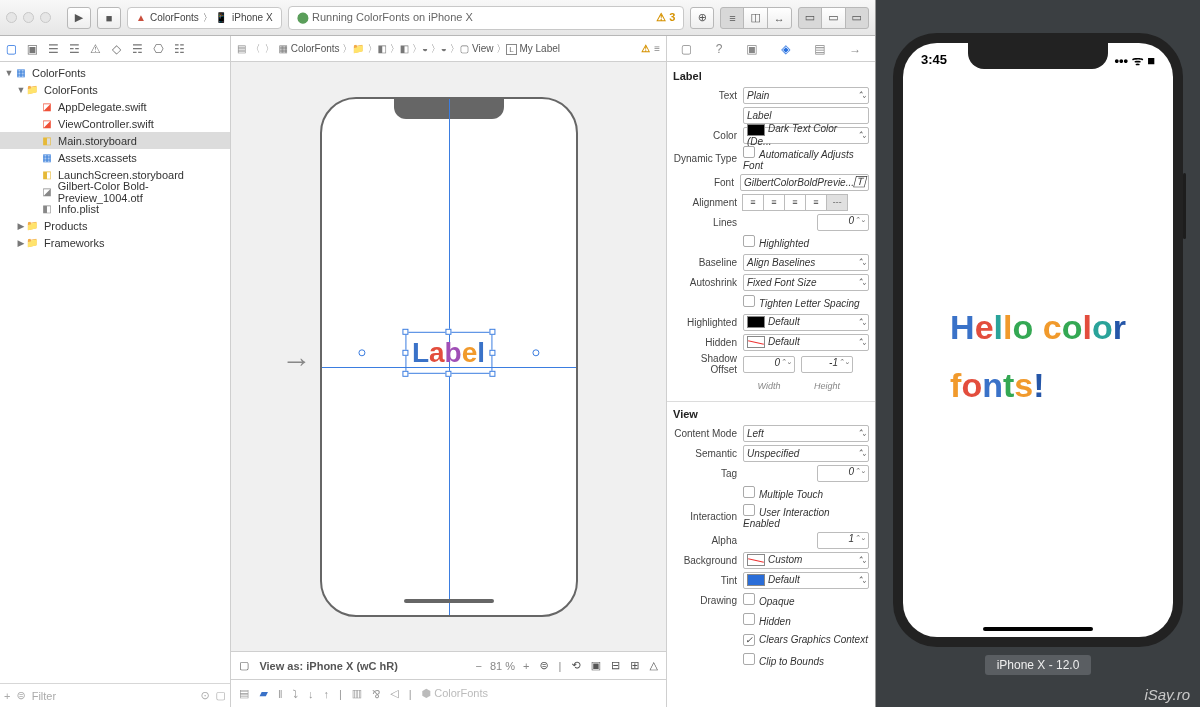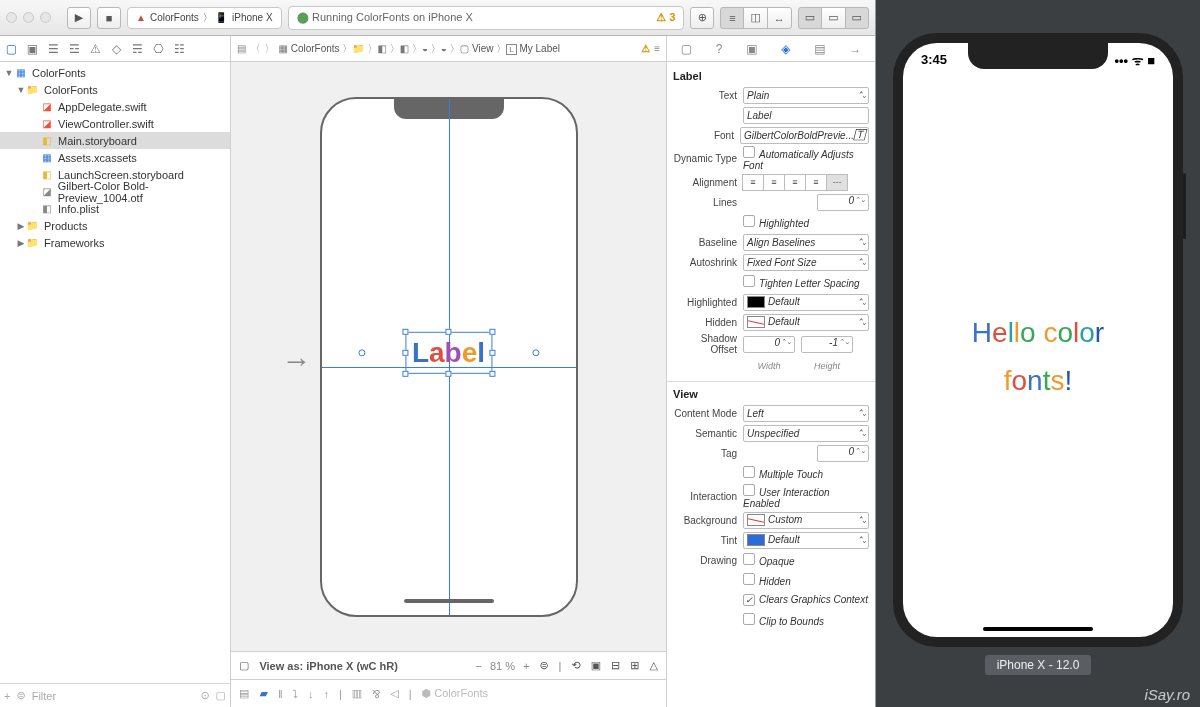--- a/index.html
+++ b/index.html
@@ -75,21 +75,21 @@
 .subpair { display: flex; gap: 6px; align-items: center; }
 .sublabel { font-size: 9px; color: #888; text-align: center; }
 hr.div { border: none; border-top: 1px solid #dcdcdc; margin: 6px -6px; }
 .simarea { flex: 1; display: flex; flex-direction: column; align-items: center; justify-content: center; padding: 10px; position: relative; }
 .simframe { width: 290px; height: 614px; background: #222; border-radius: 44px; padding: 10px; position: relative; }
 .simbtn { position: absolute; right: -3px; top: 140px; width: 3px; height: 66px; background: #1d1d1d; border-radius: 2px; }
 .simscreen { width: 100%; height: 100%; background: #fff; border-radius: 34px; position: relative; overflow: hidden; display: flex; flex-direction: column; }
 .simnotch { position: absolute; top: 0; left: 50%; transform: translateX(-50%); width: 140px; height: 26px; background: #222; border-radius: 0 0 16px 16px; z-index: 2; }
 .simstatus { height: 34px; display: flex; justify-content: space-between; align-items: center; padding: 0 18px; font-size: 13px; font-weight: 600; color: #000; }
 .simcontent { flex: 1; display: flex; align-items: center; justify-content: center; }
-.simtext { font-size: 28px; font-weight: normal; text-align: center; line-height: 1.7; }
+.simtext { font-size: 34px; font-weight: bold; text-align: left; line-height: 1.7; }
 .simhome { position: absolute; bottom: 6px; left: 50%; transform: translateX(-50%); width: 110px; height: 4px; background: #000; border-radius: 3px; }
 .simlabel { margin-top: 8px; background: #5a5e62; color: #eee; font-size: 12px; padding: 3px 12px; border-radius: 3px; }
 .credit { position: absolute; bottom: 4px; right: 10px; color: #c9c9c9; font-size: 15px; font-style: italic; }
 .c-blue{color:#3a72c8}.c-red{color:#e34d3d}.c-orange{color:#f19a2c}.c-green{color:#34a853}.c-purple{color:#a04fb6}.c-darkblue{color:#2556a8}.c-teal{color:#2aa39a}
 </style>
 </head>
 <body>
 
 <div class="xcode">
   <div class="toolbar">
@@ -279,31 +279,39 @@
           </div>
         <div class="irow">
             <div class="ilabel"></div>
             <div class="ifield">
               <div class="txt-box">
                 <span>Label</span>
               </div>
             </div>
           </div>
         <div class="irow">
+            <div class="ilabel">Color</div>
+            <div class="ifield">
+              <div class="sel-box">
+                <span><span class="swatch" style="background:#000"></span><span>Dark Text Color (De...</span></span>
+              </div>
+            </div>
+          </div>
+        <div class="irow">
+            <div class="ilabel">Dynamic Type</div>
+            <div class="ifield"><span class="chk"></span><span>Automatically Adjusts Font</span></div>
+          </div>
+        <div class="irow">
             <div class="ilabel">Font</div>
             <div class="ifield">
               <div class="txt-box">
                 <span>GilbertColorBoldPrevie...</span>
                 <span>🅃</span>
               </div>
             </div>
-          </div>
-        <div class="irow">
-            <div class="ilabel">Dynamic Type</div>
-            <div class="ifield"><span class="chk"></span><span>Automatically Adjusts Font</span></div>
           </div>
         <div class="irow">
             <div class="ilabel">Alignment</div>
             <div class="ifield">
               <div class="alignseg">
                 <span>≡</span>
                 <span>≡</span>
                 <span>≡</span>
                 <span>≡</span>
                 <span class="on">---</span>
@@ -395,20 +403,26 @@
               <div class="numbox">0</div>
             </div>
           </div>
         <div class="irow">
             <div class="ilabel"></div>
             <div class="ifield"><span class="chk"></span><span>Multiple Touch</span></div>
           </div>
         <div class="irow">
             <div class="ilabel">Interaction</div>
             <div class="ifield"><span class="chk"></span><span>User Interaction Enabled</span></div>
+          </div>
+        <div class="irow">
+            <div class="ilabel">Alpha</div>
+            <div class="ifield" style="display:flex;justify-content:flex-end">
+              <div class="numbox">1</div>
+            </div>
           </div>
         <div class="irow">
             <div class="ilabel">Background</div>
             <div class="ifield">
               <div class="sel-box">
                 <span><span class="swatch" style="background:#fff;position:relative"><span style="position:absolute;left:0;right:0;top:50%;height:1px;background:#e33;transform:rotate(12deg)"></span></span><span>Custom</span></span>
               </div>
             </div>
           </div>
         <div class="irow">

